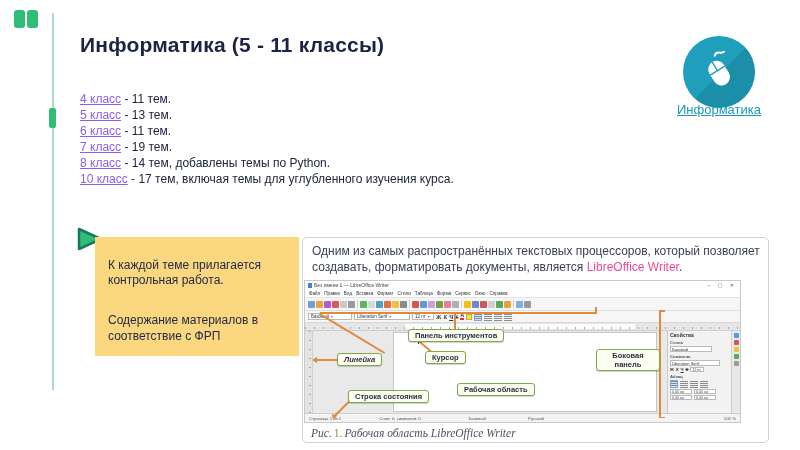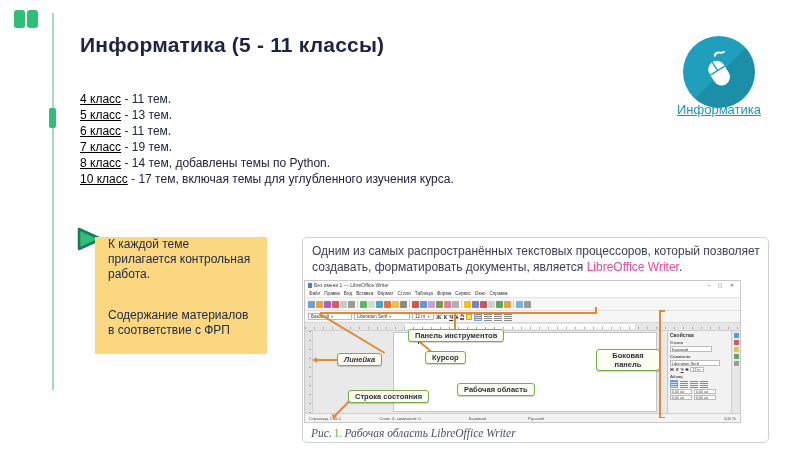--- a/index.html
+++ b/index.html
@@ -9,30 +9,30 @@
   
   .book{position:absolute;left:14px;top:10px;display:flex;gap:2px;}
   .book .pg{width:11px;height:18px;background:#2fbe75;border-radius:3px;}
   .vline{position:absolute;left:52px;top:13px;width:2px;height:377px;background:#a9ddc1;}
   .vthumb{position:absolute;left:49px;top:108px;width:7px;height:20px;background:#2fbe75;border-radius:2px;}
 
   .title{position:absolute;left:80px;top:33px;font-size:21px;font-weight:800;color:#1d2342;letter-spacing:.2px;}
 
   .classlist{position:absolute;left:80px;top:92px;font-size:12px;color:#20263f;}
   .classlist .row{line-height:15.9px;white-space:nowrap;}
-  .clink{color:#000000;text-decoration:underline;cursor:pointer;}
+  .clink{color:#8b5cf6;text-decoration:underline;cursor:pointer;}
 
   
   .badge{position:absolute;left:683px;top:36px;width:72px;height:72px;border-radius:50%;background:#1f9fbc;overflow:hidden;}
   .badge::before{content:"";position:absolute;inset:0;background:linear-gradient(135deg,transparent 52%,rgba(0,40,50,.14) 52%);}
   .badge svg{position:absolute;left:15px;top:15px;}
   .badge-link{position:absolute;left:655px;top:102px;width:128px;text-align:center;font-size:13px;color:#1898b8;text-decoration:underline;cursor:pointer;}
 
   
-  .note{position:absolute;left:95px;top:237px;width:172px;min-height:117px;background:#fbd87f;box-sizing:border-box;padding:0 10px 12px 13px;font-size:12px;line-height:1.27;color:#232946;}
+  .note{position:absolute;left:95px;top:237px;width:204px;min-height:117px;background:#fbd87f;box-sizing:border-box;padding:21px 10px 12px 13px;font-size:12px;line-height:1.27;color:#232946;}
   .note p{margin:0;}
   .note p + p{margin-top:25px;}
   .note-tri{position:absolute;left:76px;top:226px;}
 
   
   .panel{position:absolute;left:302px;top:237px;width:467px;height:206px;border:1px solid #cfd2d6;border-radius:5px;background:#fff;box-sizing:border-box;overflow:hidden;}
   .intro{position:absolute;left:9px;top:5px;width:456px;font-size:12px;line-height:1.35;color:#3a4154;}
   .intro .gr{color:#ec4899;}
   .caption{position:absolute;left:8px;bottom:3px;font-family:"Liberation Serif",serif;font-style:italic;font-size:11.5px;color:#4a5060;white-space:nowrap;}
   .caption .num{color:#70a73e;font-style:normal;margin:0 2px;}

